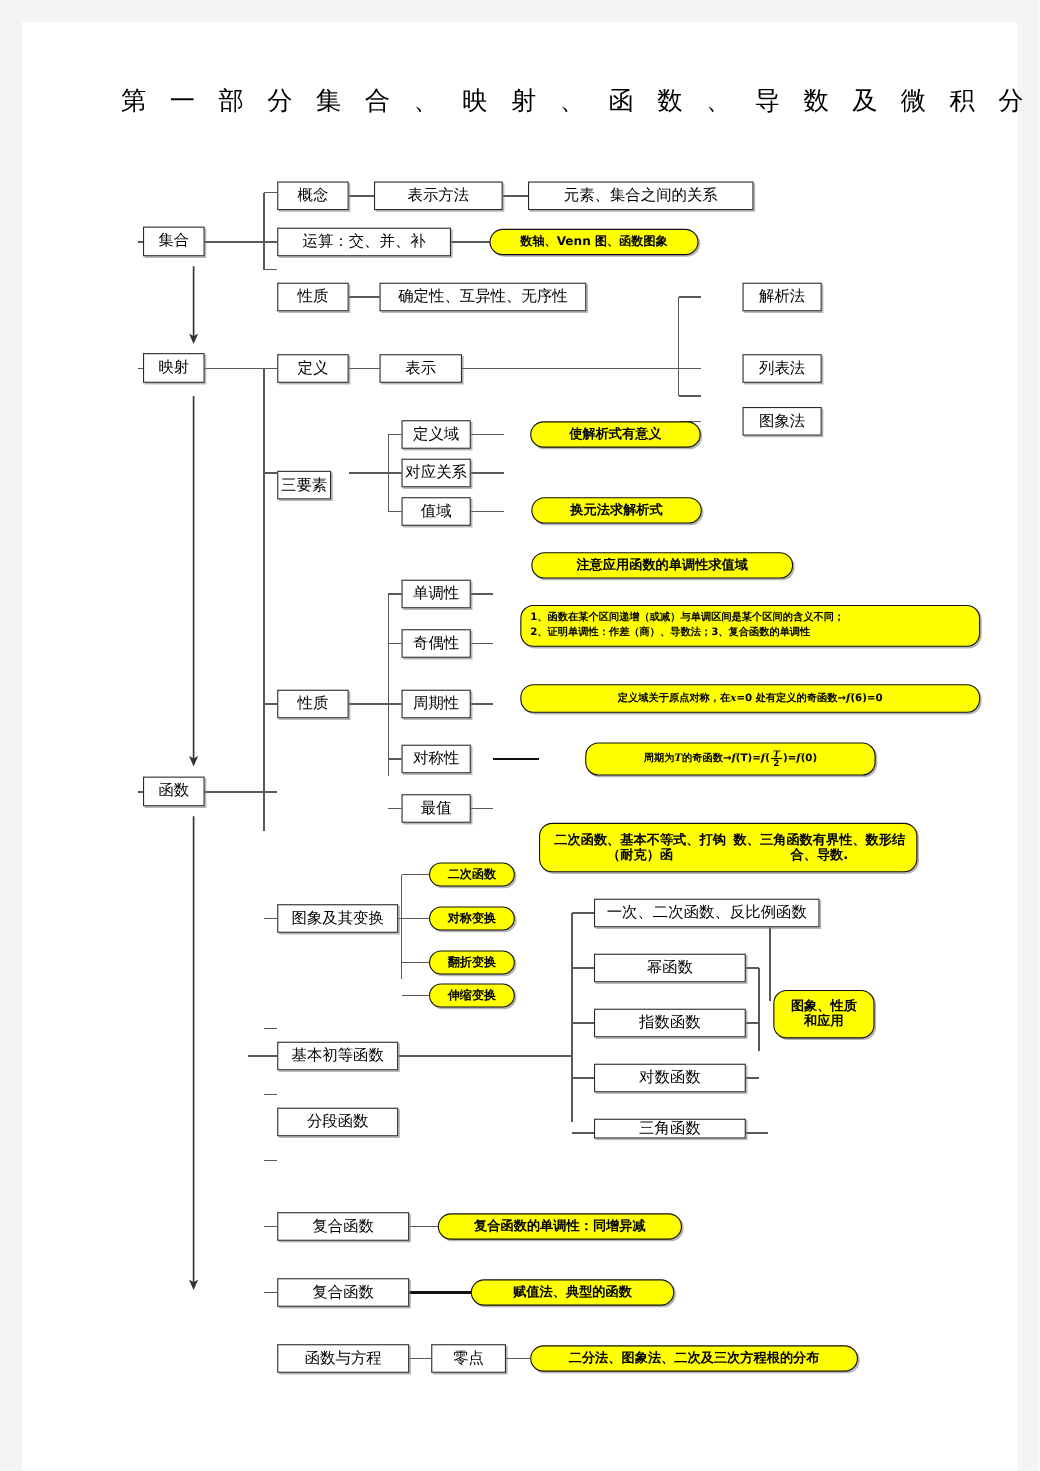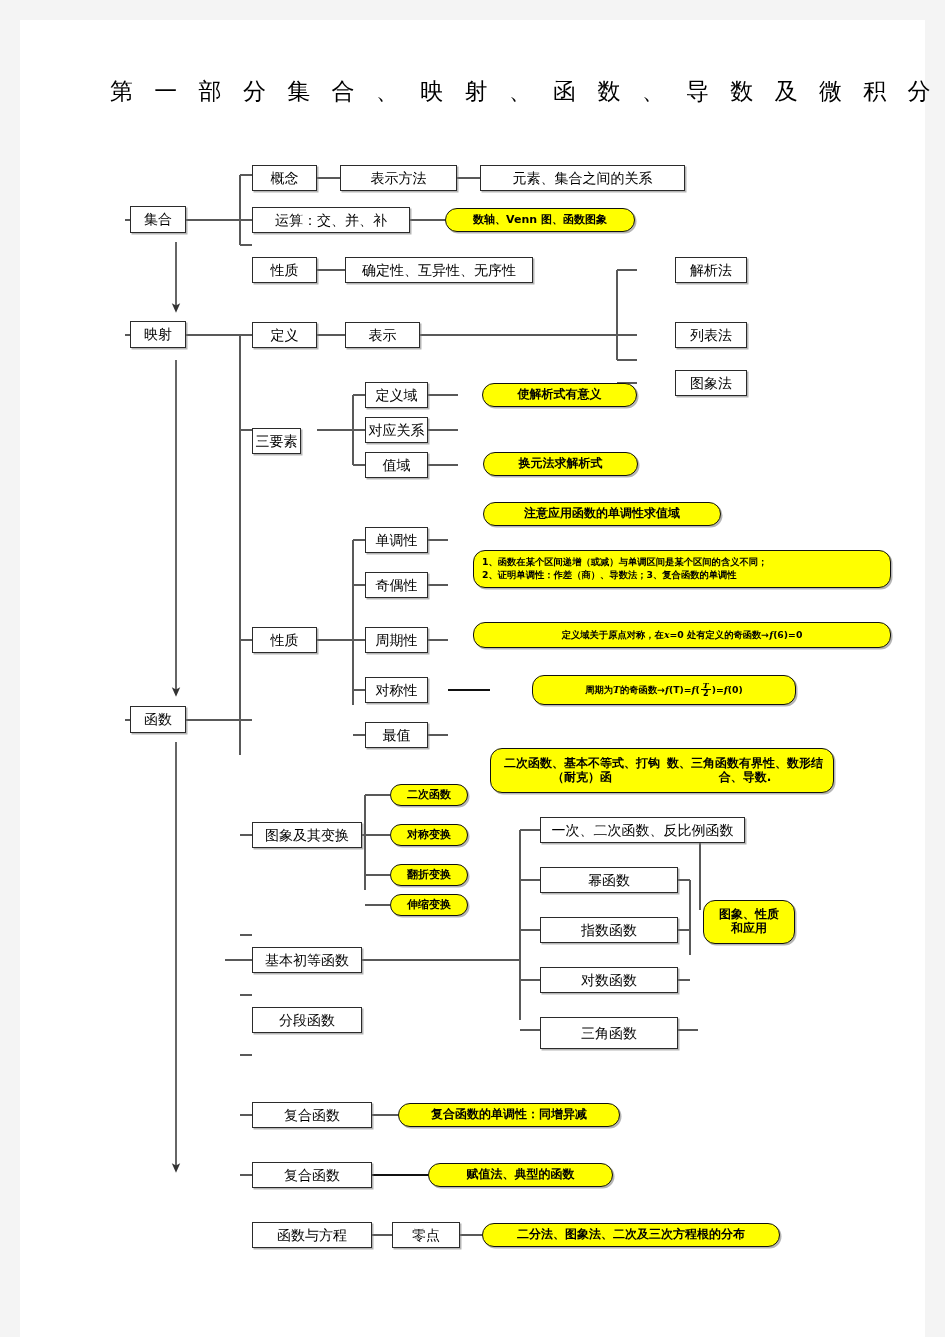--- a/index.html
+++ b/index.html
@@ -337,21 +337,21 @@
   </div>
   <div class="node rect" style="left:520px;top:847px;width:138px;height:26px;">
     <span>幂函数</span>
   </div>
   <div class="node rect" style="left:520px;top:897px;width:138px;height:26px;">
     <span>指数函数</span>
   </div>
   <div class="node rect" style="left:520px;top:947px;width:138px;height:26px;">
     <span>对数函数</span>
   </div>
-  <div class="node rect" style="left:520px;top:997px;width:138px;height:32px;">
+  <div class="node rect" style="left:520px;top:997px;width:138px;height:18px;">
     <span>三角函数</span>
   </div>
   <div class="node pill multi" style="left:683px;top:880px;width:92px;height:44px;flex-direction:column;font-size:12px;">
     <span>图象、性质</span>
     <span>和应用</span>
   </div>
 
   <div class="node rect" style="left:232px;top:987px;width:110px;height:26px;">
     <span>分段函数</span>
   </div>

